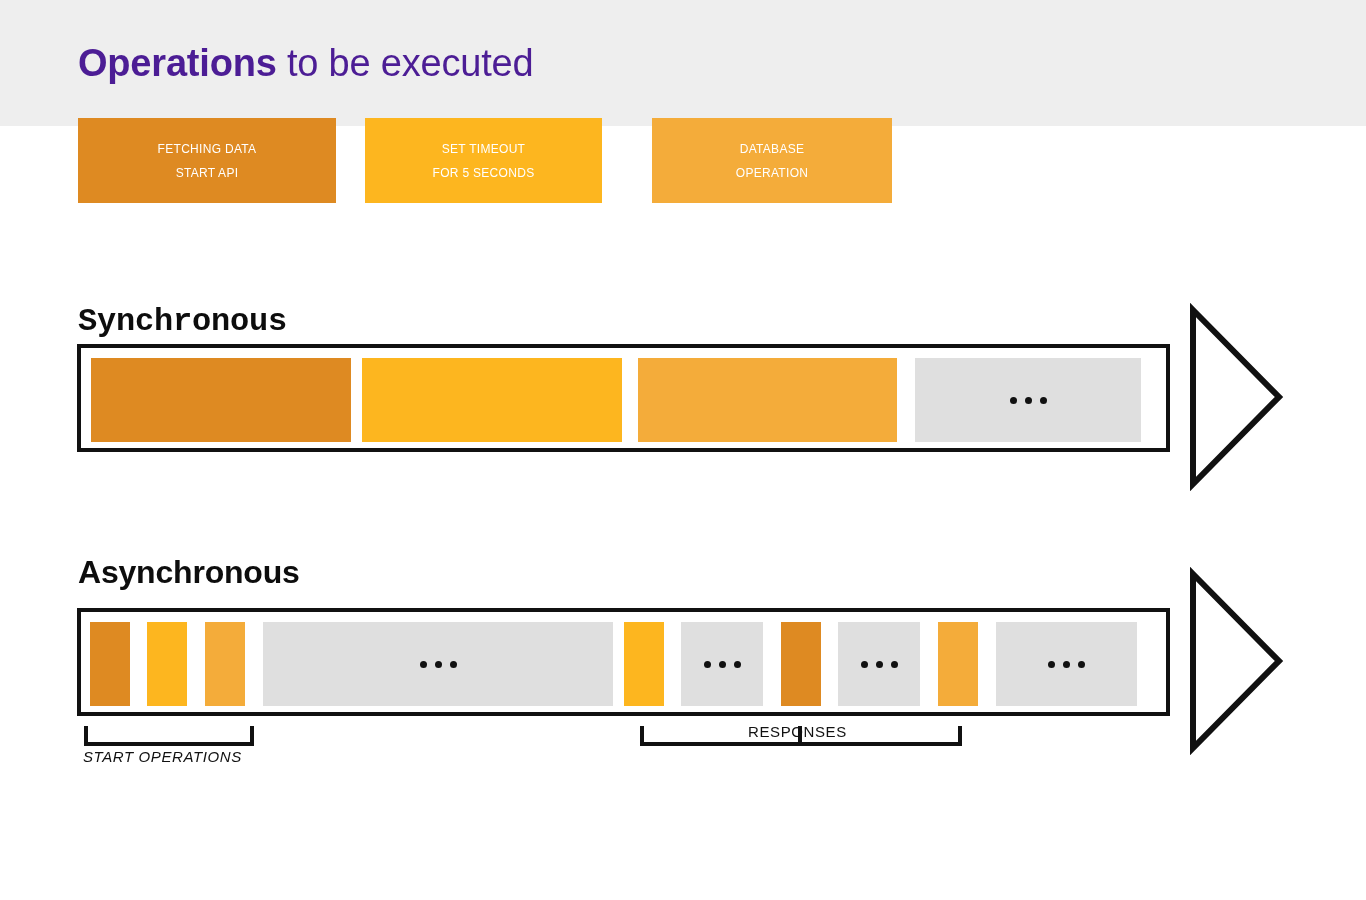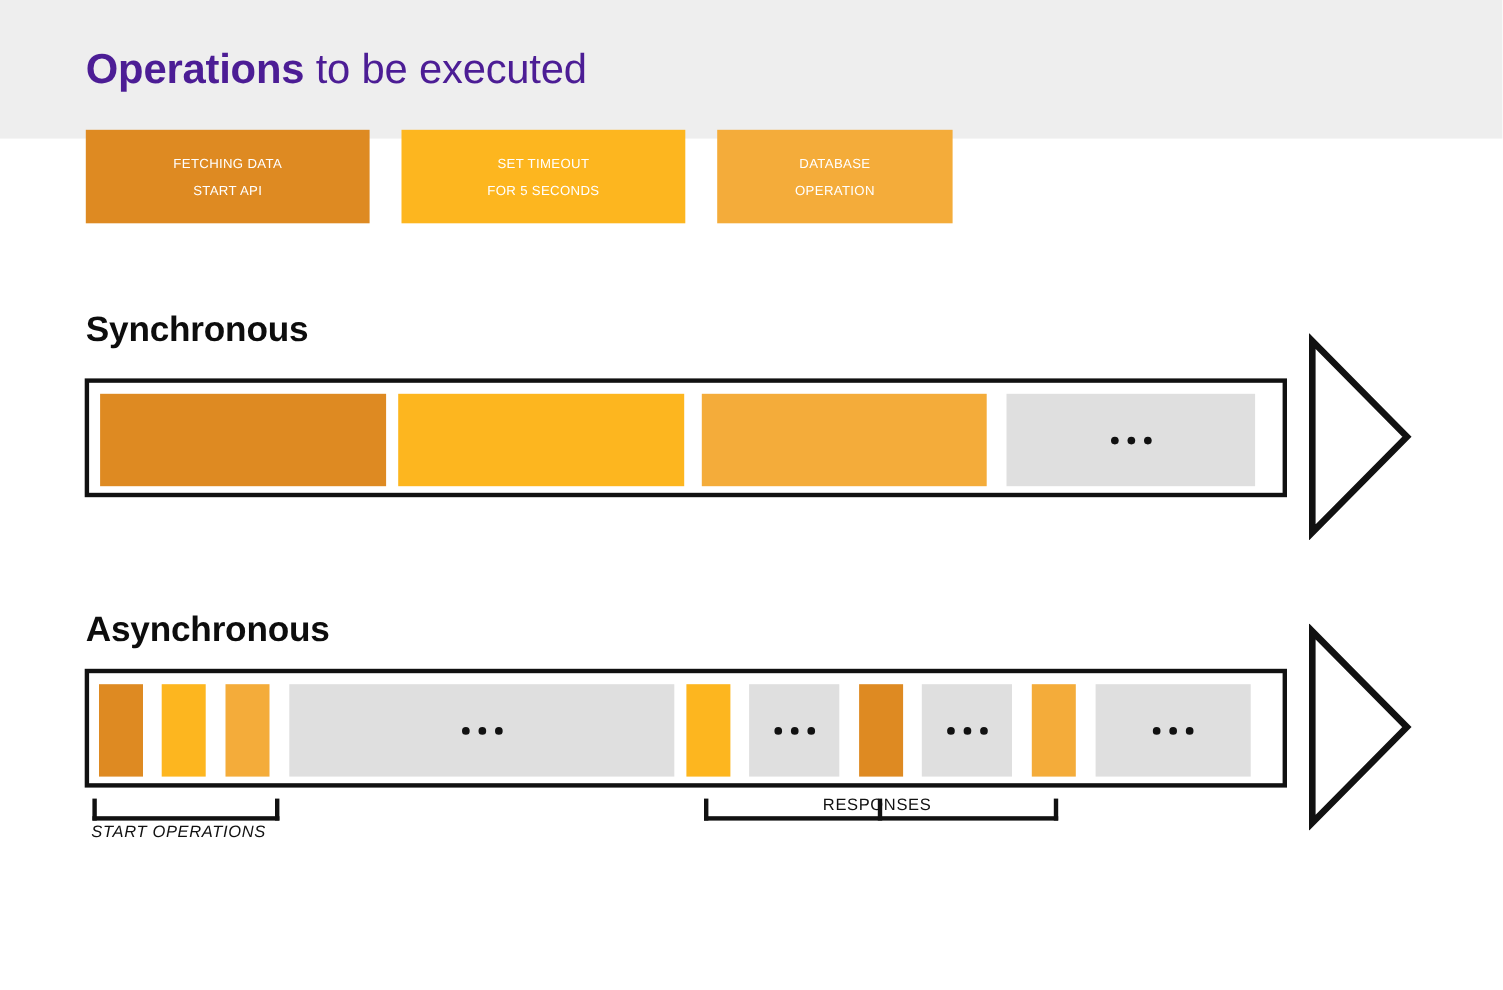--- a/index.html
+++ b/index.html
@@ -58,21 +58,21 @@
   
   .section-title {
     position: absolute;
     font-size: 32px;
     font-weight: 700;
     color: #0d0d0d;
     line-height: 38px;
     white-space: nowrap;
     letter-spacing: -0.2px;
   }
-  #title-sync  { left: 78px; top: 280px; }
+  #title-sync  { left: 78px; top: 303px; font-family: Liberation Mono, monospace; }
   #title-async { left: 78px; top: 553px; }
 
   
   .timeline {
     position: absolute;
     border: 4px solid #111111;
     background: #ffffff;
     box-sizing: border-box;
   }
   #timeline-sync {
@@ -154,25 +154,25 @@
 
 <div id="page-title">
   <span class="title-strong">Operations</span><span class="title-rest"> to be executed</span>
 </div>
 
 <div id="operation-cards">
     <div class="op-card" style="left: 78px; width: 258px; background: rgb(222, 138, 34);">
       <span class="op-line">FETCHING DATA</span>
       <span class="op-line">START API</span>
     </div>
-    <div class="op-card" style="left: 365px; width: 258px; background: rgb(253, 182, 31);">
+    <div class="op-card" style="left: 365px; width: 237px; background: rgb(253, 182, 31);">
       <span class="op-line">SET TIMEOUT</span>
       <span class="op-line">FOR 5 SECONDS</span>
     </div>
-    <div class="op-card" style="left: 652px; width: 214px; background: rgb(244, 172, 58);">
+    <div class="op-card" style="left: 652px; width: 240px; background: rgb(244, 172, 58);">
       <span class="op-line">DATABASE</span>
       <span class="op-line">OPERATION</span>
     </div>
   </div>
 
 <div class="section-title" id="title-sync">Synchronous</div>
 
 <div class="timeline" id="timeline-sync">
     <div class="tl-block" style="left: 10px; width: 260px; background: rgb(222, 138, 34);"></div>
     <div class="tl-block" style="left: 281px; width: 260px; background: rgb(253, 182, 31);"></div>

